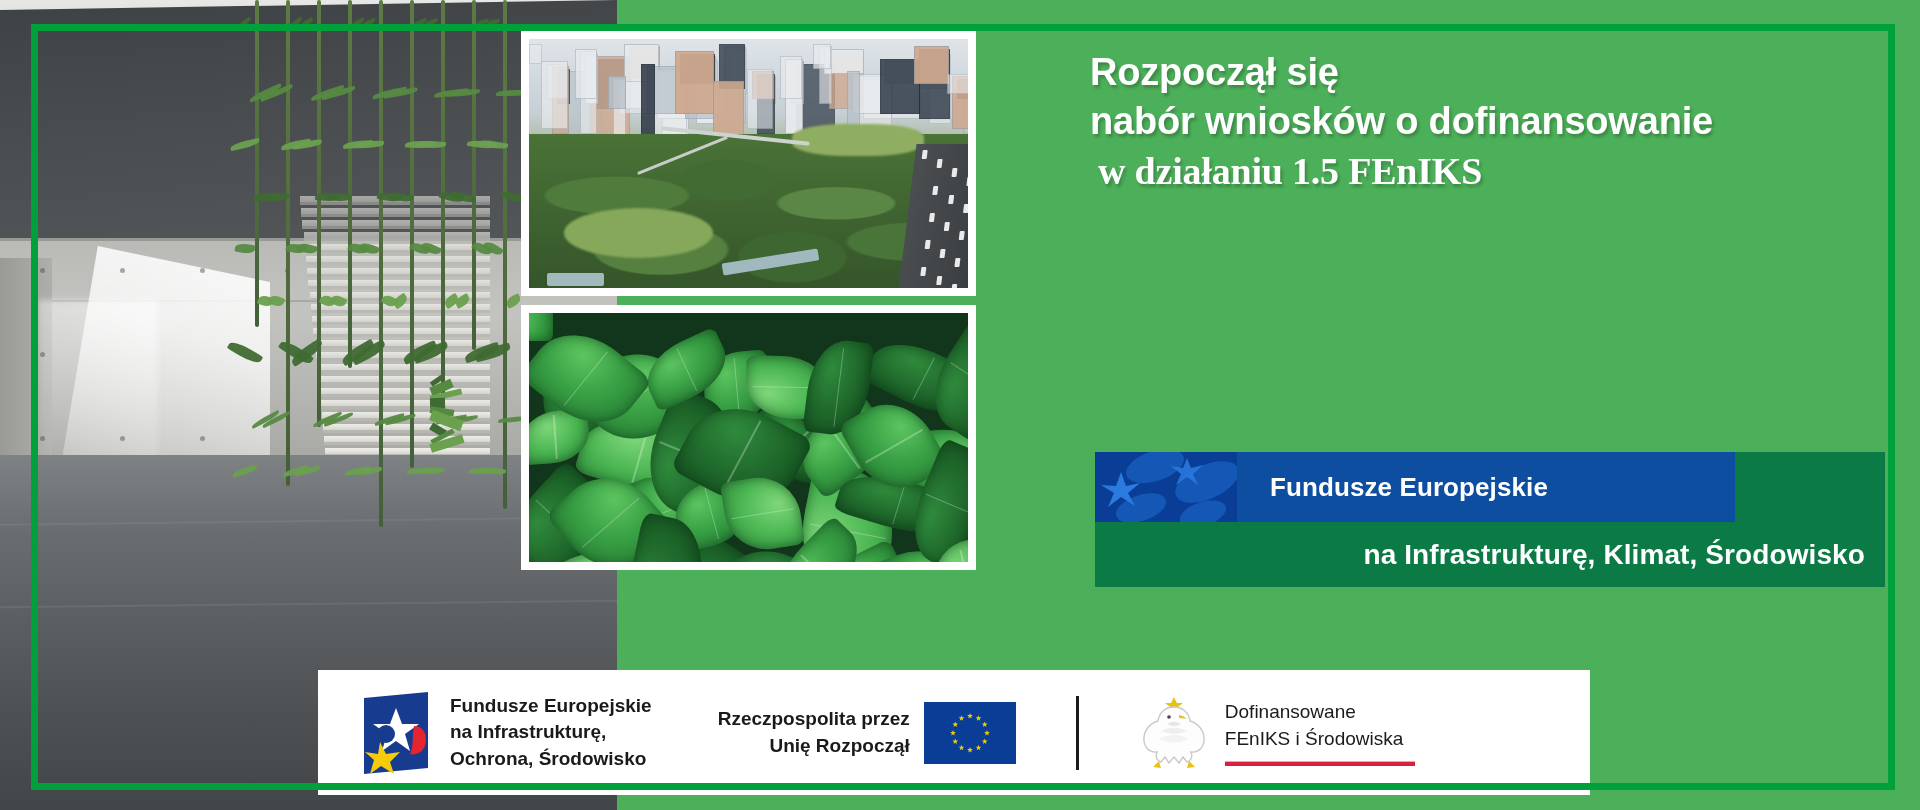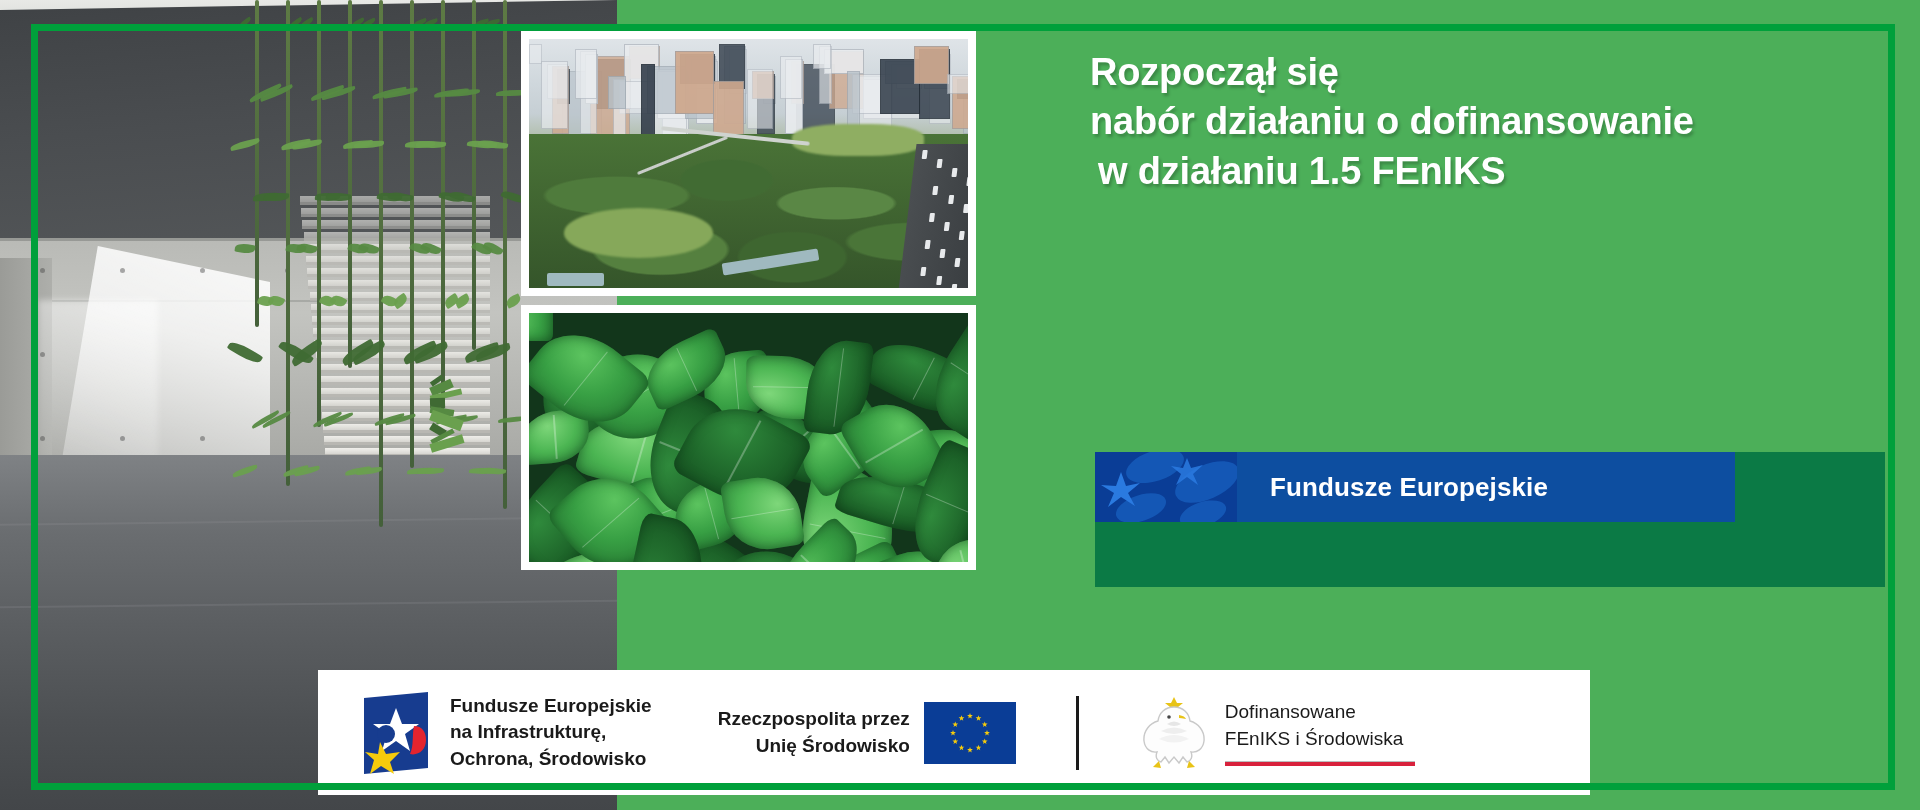--- a/index.html
+++ b/index.html
@@ -148,21 +148,21 @@
   
   .right-col { position:absolute; left:1090px; top:0; width:830px; height:678px; z-index:20; }
 
   .headline {
     position:absolute; left:0; top:48px; width:830px;
     color:#ffffff; font-weight:bold; font-size:38px; line-height:1.30;
     letter-spacing:-.2px;
     text-shadow:2px 3px 3px rgba(0,0,0,.22);
   }
   .headline .ln { display:block; white-space:nowrap; }
-  .headline .ln.indent { padding-left:8px; }
+  .headline .ln.indent { padding-left:8px;font-family:Liberation Serif, serif; }
 
   .subhead {
     position:absolute; left:0; top:280px; width:830px;
     color:#ffffff; font-weight:bold; font-size:41px; line-height:1.32;
     letter-spacing:-.2px;
     text-shadow:2px 3px 3px rgba(0,0,0,.22);
   }
   .subhead .ln { display:block; white-space:nowrap; }
 
   
@@ -514,21 +514,21 @@
           </div>
       </div>
     </div>
 
   </div>
 
   <div class="right-col">
 
     <div class="headline">
       <span class="ln">Rozpoczął się</span>
-      <span class="ln">nabór działaniu o dofinansowanie</span>
+      <span class="ln">nabór wniosków o dofinansowanie</span>
       <span class="ln indent"> w działaniu 1.5 FEnIKS</span>
     </div>
 
     <div class="subhead">
     </div>
 
     <div class="feniks">
       <div class="feniks-top">
         <div class="fe-stars">
           <svg width="142" height="70" viewBox="0 0 142 70">
@@ -536,20 +536,21 @@
             <ellipse cx="60" cy="14" rx="30" ry="15" fill="#1457b5" transform="rotate(-18 60 14)"></ellipse>
             <ellipse cx="112" cy="30" rx="34" ry="17" fill="#1457b5" transform="rotate(-24 112 30)"></ellipse>
             <ellipse cx="46" cy="56" rx="26" ry="13" fill="#1457b5" transform="rotate(-18 46 56)"></ellipse>
             <ellipse cx="108" cy="62" rx="24" ry="12" fill="#1457b5" transform="rotate(-18 108 62)"></ellipse>
             <path d="M26 20 L31 34 L45 31 L33 41 L40 54 L26 45 L13 55 L19 41 L6 33 L21 34 Z" fill="#2a7ae0"></path>
             <path d="M92 6 L96 16 L108 13 L98 22 L103 33 L92 25 L81 33 L86 22 L76 14 L88 16 Z" fill="#2a7ae0" opacity=".85"></path>
           </svg>
         </div>
         <div class="fe-label">Fundusze Europejskie</div>
       </div>
+      <div class="feniks-bottom">na Infrastrukturę, Klimat, Środowisko</div>
     </div>
 
   </div>
 
   <div class="logo-strip">
 
     <div class="logo-group">
       <div class="fe-mark">
         <svg width="80" height="86" viewBox="0 0 80 86">
           <path d="M8 8 L72 2 L72 78 L8 84 Z" fill="#173c8f"></path>
@@ -563,21 +564,21 @@
         <div>Fundusze Europejskie</div>
         <div>na Infrastrukturę,</div>
         <div>Ochrona, Środowisko</div>
       </div>
     </div>
 
 
     <div class="logo-group">
       <div class="eu-text">
         <div>Rzeczpospolita przez</div>
-        <div>Unię Środowisko</div>
+        <div>Unię Rozpoczął</div>
       </div>
       <div class="eu-flag">
         <svg width="92" height="62" viewBox="0 0 92 62">
           <rect width="92" height="62" fill="#0a3d96"></rect>
           <g fill="#f5cb0c" id="eustars">
               <path d="M46 11 L46.73473156536559 12.988728757031316 L48.85316954888546 13.072949016875159 L47.18882064536894 14.386271242968684 L47.76335575687742 16.427050983124843 L46 15.25 L44.23664424312258 16.427050983124843 L44.81117935463106 14.386271242968684 L43.14683045111454 13.072949016875157 L45.26526843463441 12.988728757031316 Z"></path>
               <path d="M54.5 13.277568135664545 L55.23473156536559 15.26629689269586 L57.35316954888546 15.350517152539704 L55.68882064536894 16.66383937863323 L56.26335575687742 18.704619118789388 L54.5 17.527568135664545 L52.73664424312258 18.704619118789388 L53.31117935463106 16.66383937863323 L51.64683045111454 15.350517152539702 L53.76526843463441 15.26629689269586 Z"></path>
               <path d="M60.72243186433546 19.5 L61.457163429701055 21.488728757031314 L63.57560141322092 21.572949016875157 L61.911252509704404 22.886271242968686 L62.48578762121288 24.927050983124843 L60.72243186433546 23.75 L58.959076107458046 24.927050983124843 L59.53361121896652 22.886271242968686 L57.86926231545 21.572949016875157 L59.98770029896987 21.488728757031318 Z"></path>
               <path d="M63 28 L63.73473156536559 29.988728757031314 L65.85316954888546 30.072949016875157 L64.18882064536893 31.386271242968686 L64.76335575687742 33.42705098312484 L63 32.25 L61.23664424312258 33.42705098312484 L61.81117935463106 31.386271242968686 L60.14683045111454 30.072949016875157 L62.26526843463441 29.988728757031318 Z"></path>
               <path d="M60.72243186433546 36.5 L61.457163429701055 38.48872875703132 L63.57560141322092 38.57294901687516 L61.911252509704404 39.88627124296868 L62.48578762121288 41.92705098312484 L60.72243186433546 40.75 L58.959076107458046 41.92705098312484 L59.53361121896652 39.88627124296868 L57.86926231545 38.57294901687516 L59.98770029896987 38.48872875703132 Z"></path>

